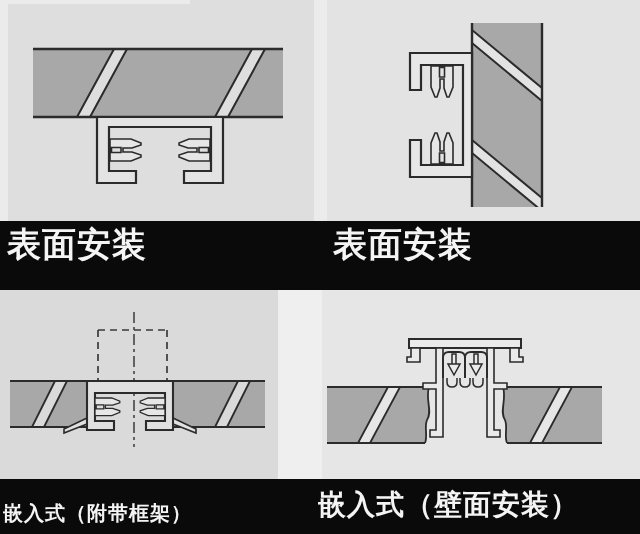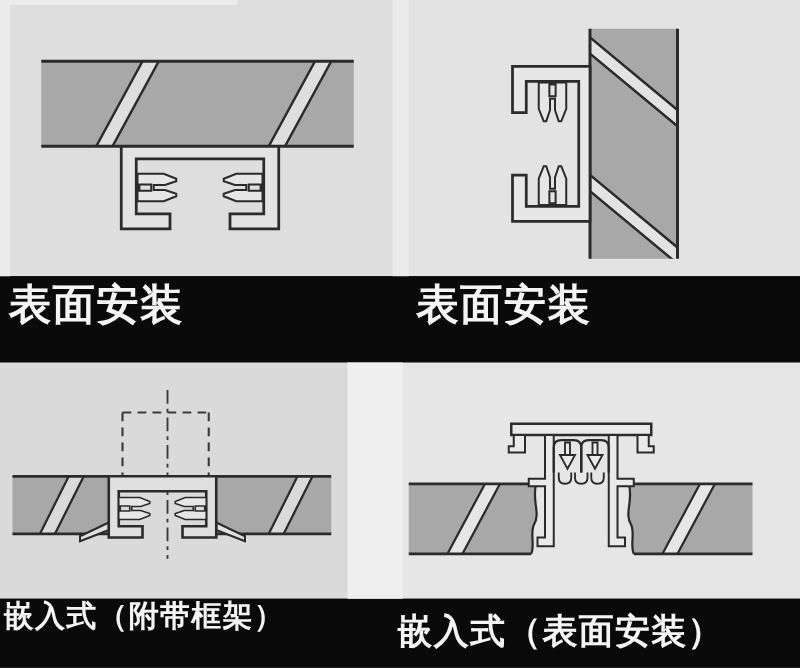--- a/index.html
+++ b/index.html
@@ -16,21 +16,21 @@
   .q4{left:320px;top:290px;width:320px;height:189px;background:#e6e6e6;}
   .band{position:absolute;left:0;width:640px;background:#0a0a0a;}
   .band1{top:221px;height:69px;}
   .band2{top:479px;height:55px;}
   .lbl{
     position:absolute;color:#f4f4f4;font-weight:700;
     letter-spacing:1px;white-space:nowrap;line-height:1.1;
   }
   .lbl-a{left:7px;top:5px;font-size:34px;}
   .lbl-b{left:333px;top:5px;font-size:34px;}
-  .lbl-c{left:3px;top:2px;font-size:24px;text-align:right;}
+  .lbl-c{left:3px;top:23px;font-size:20px;text-align:right;}
   .lbl-d{left:318px;top:11px;font-size:28px;}
   
   .edge-left{position:absolute;left:0;top:0;width:8px;height:221px;background:#ebebeb;}
   .edge-top{position:absolute;left:0;top:0;width:190px;height:4px;background:#ebebeb;}
   .divider-top{position:absolute;left:314px;top:0;width:13px;height:221px;background:#eeeeee;opacity:.8;}
   .divider-bottom{position:absolute;left:278px;top:290px;width:44px;height:189px;background:#efefef;}
   .hidden-defs{position:absolute;width:0;height:0;overflow:hidden;}
 </style>
 </head>
 <body>
@@ -154,21 +154,21 @@
           <path d="M127,88 V92 Q127,97 132,97 Q137,97 137,92 V88"></path>
           <path d="M140,88 V92 Q140,97 145,97 Q150,97 150,92 V88"></path>
           <path d="M153,88 V92 Q153,97 158,97 Q163,97 163,92 V88"></path>
         </g>
       </g>
     </svg>
   </div>
 
   <div class="band band2">
     <span class="lbl lbl-c">嵌入式（附带框架）</span>
-    <span class="lbl lbl-d">嵌入式（表面安装）</span>
+    <span class="lbl lbl-d">嵌入式（壁面安装）</span>
   </div>
 
   <div class="edge-left"></div>
   <div class="edge-top"></div>
   <div class="divider-top"></div>
   <div class="divider-bottom"></div>
 
 </div>
 
 </body></html>

